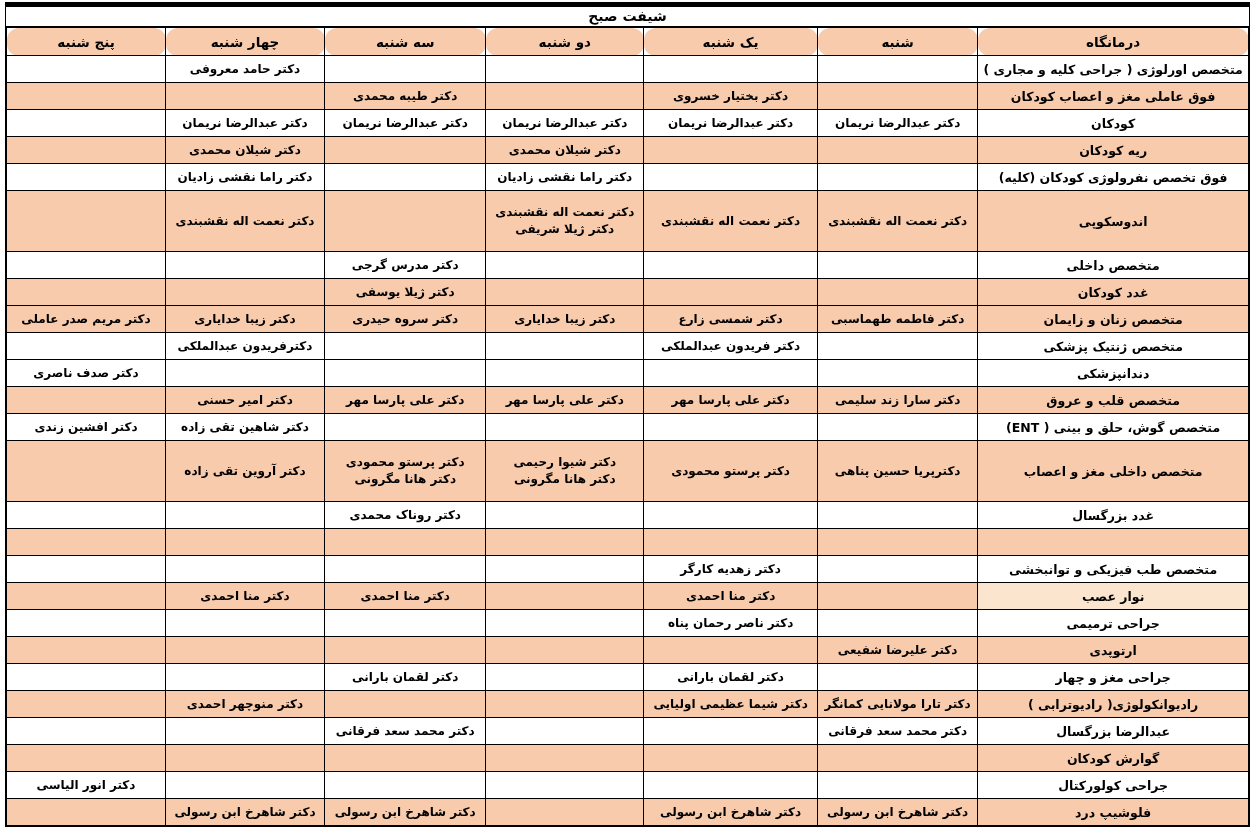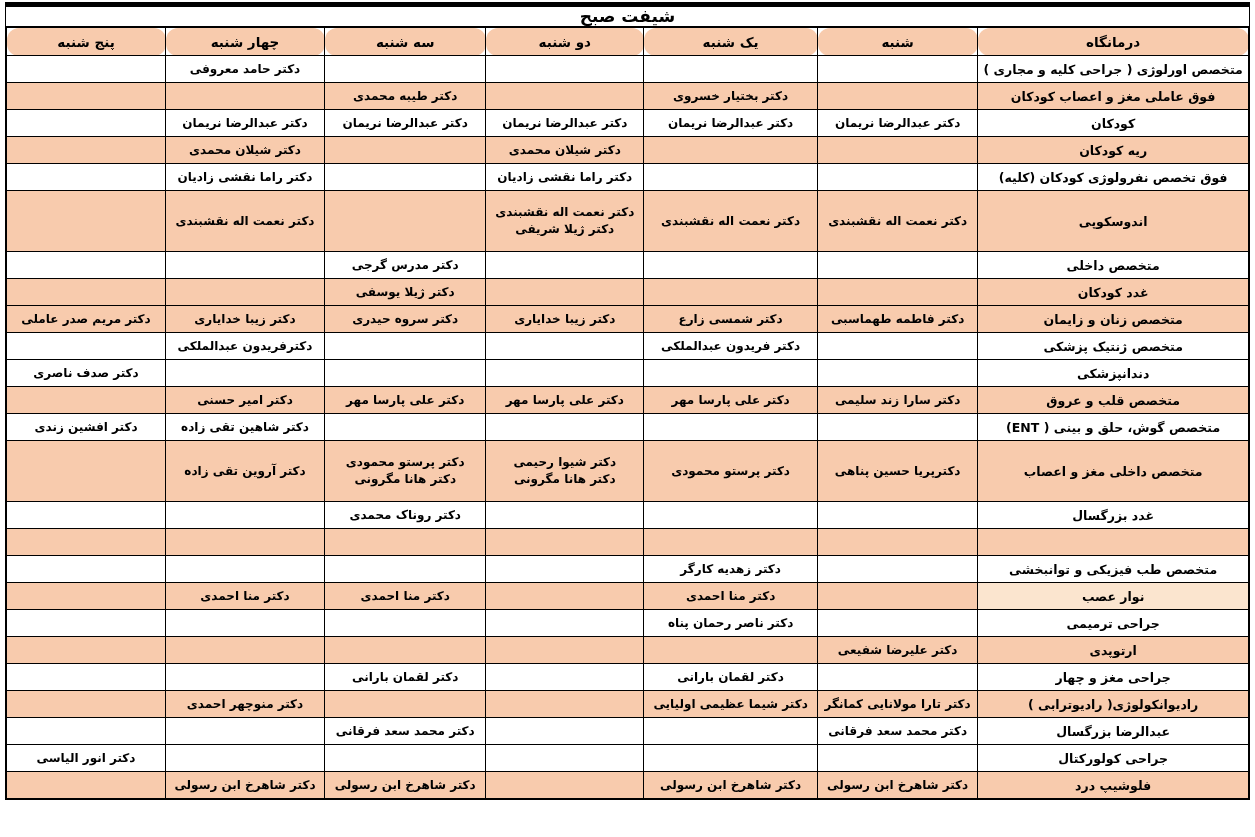--- a/index.html
+++ b/index.html
@@ -1,19 +1,19 @@
 <!DOCTYPE html>
 <html lang="fa" dir="rtl"><head>
 <meta charset="utf-8">
 <style>
   html,body{margin:0;padding:0;background:#ffffff;}
   body{font-family:"DejaVu Sans","Liberation Sans",sans-serif;color:#000;}
   .sheet{width:1243px;margin:2px auto 0 auto;border:1px solid #000;border-top:5px solid #000;}
   .title-bar{
-    text-align:center;font-weight:bold;font-size:17px;line-height:17px;
+    text-align:center;font-weight:bold;font-size:14px;line-height:17px;
     background:#fff;border-bottom:1px solid #000;padding:1px 0;
   }
   table{border-collapse:collapse;width:100%;table-layout:fixed;direction:rtl;}
   th,td{
     border:1px solid #000;
     font-weight:bold;
     text-align:center;
     vertical-align:middle;
     padding:1px 3px;
     overflow:hidden;
@@ -364,20 +364,29 @@
           </td>
           <td class="bg-white"></td>
           <td class="bg-white"></td>
           <td class="bg-white">
             <div class="doctor-line">دکتر محمد سعد فرقانی</div>
           </td>
           <td class="bg-white"></td>
           <td class="bg-white"></td>
         </tr>
         <tr>
+          <td class="clinic-cell bg-orange">گوارش کودکان</td>
+          <td class="bg-orange"></td>
+          <td class="bg-orange"></td>
+          <td class="bg-orange"></td>
+          <td class="bg-orange"></td>
+          <td class="bg-orange"></td>
+          <td class="bg-orange"></td>
+        </tr>
+        <tr>
           <td class="clinic-cell bg-white">جراحی کولورکتال</td>
           <td class="bg-white"></td>
           <td class="bg-white"></td>
           <td class="bg-white"></td>
           <td class="bg-white"></td>
           <td class="bg-white"></td>
           <td class="bg-white">
             <div class="doctor-line">دکتر انور الیاسی</div>
           </td>
         </tr>

